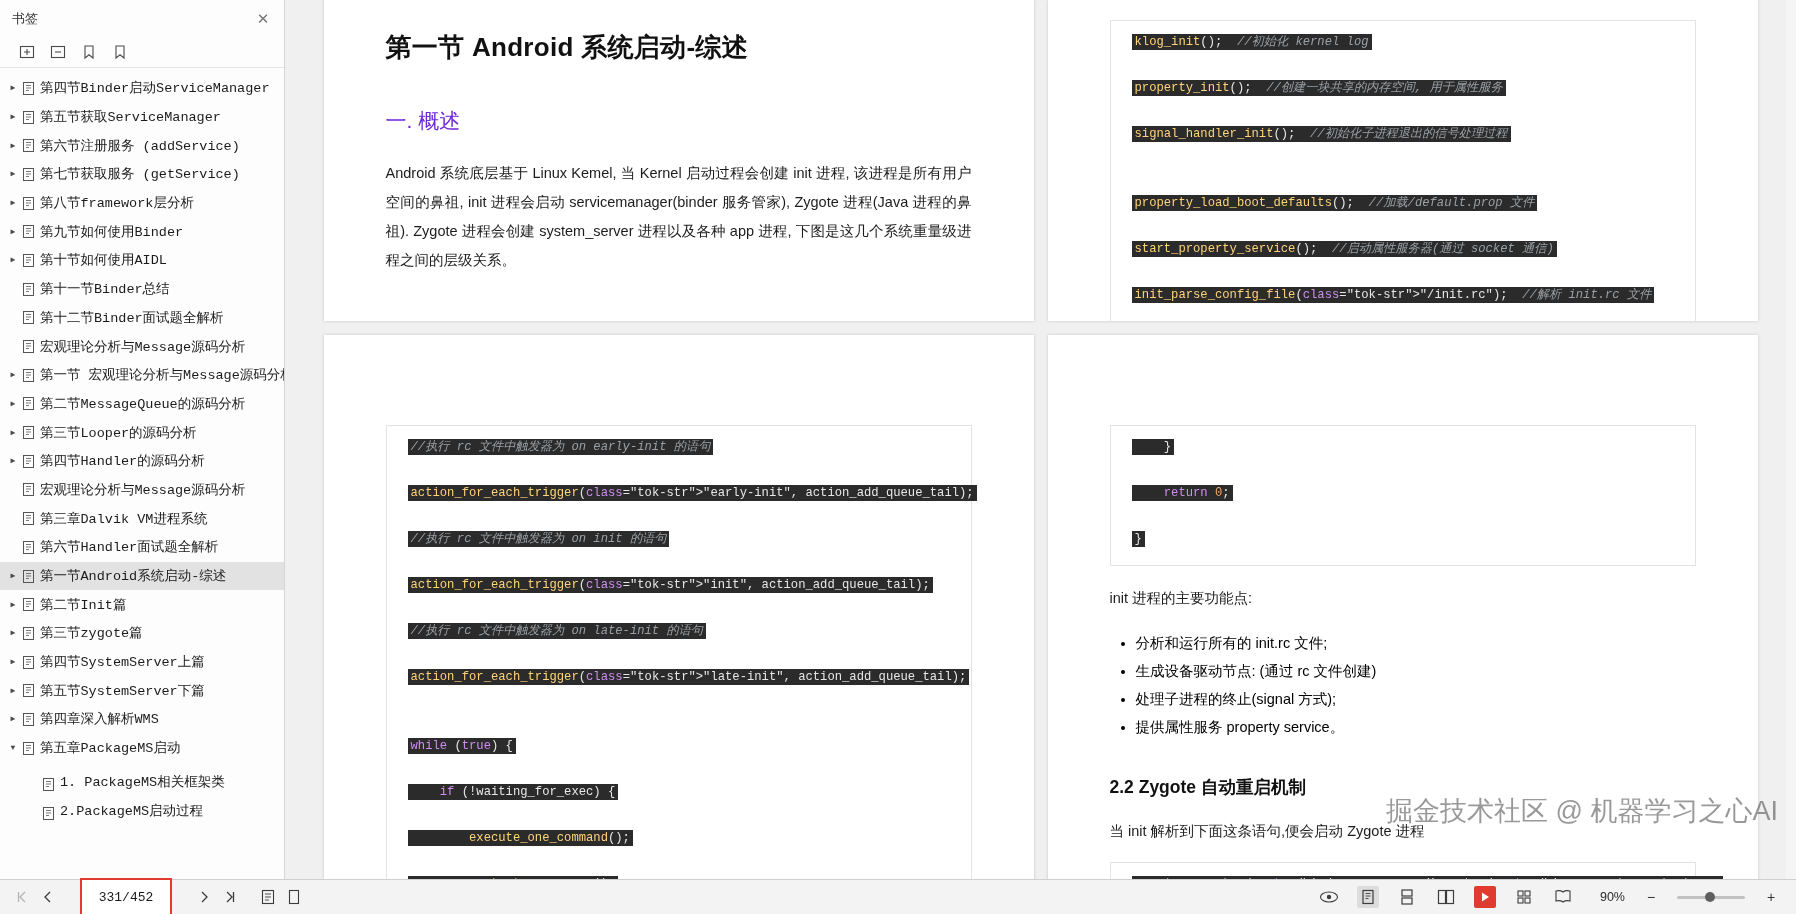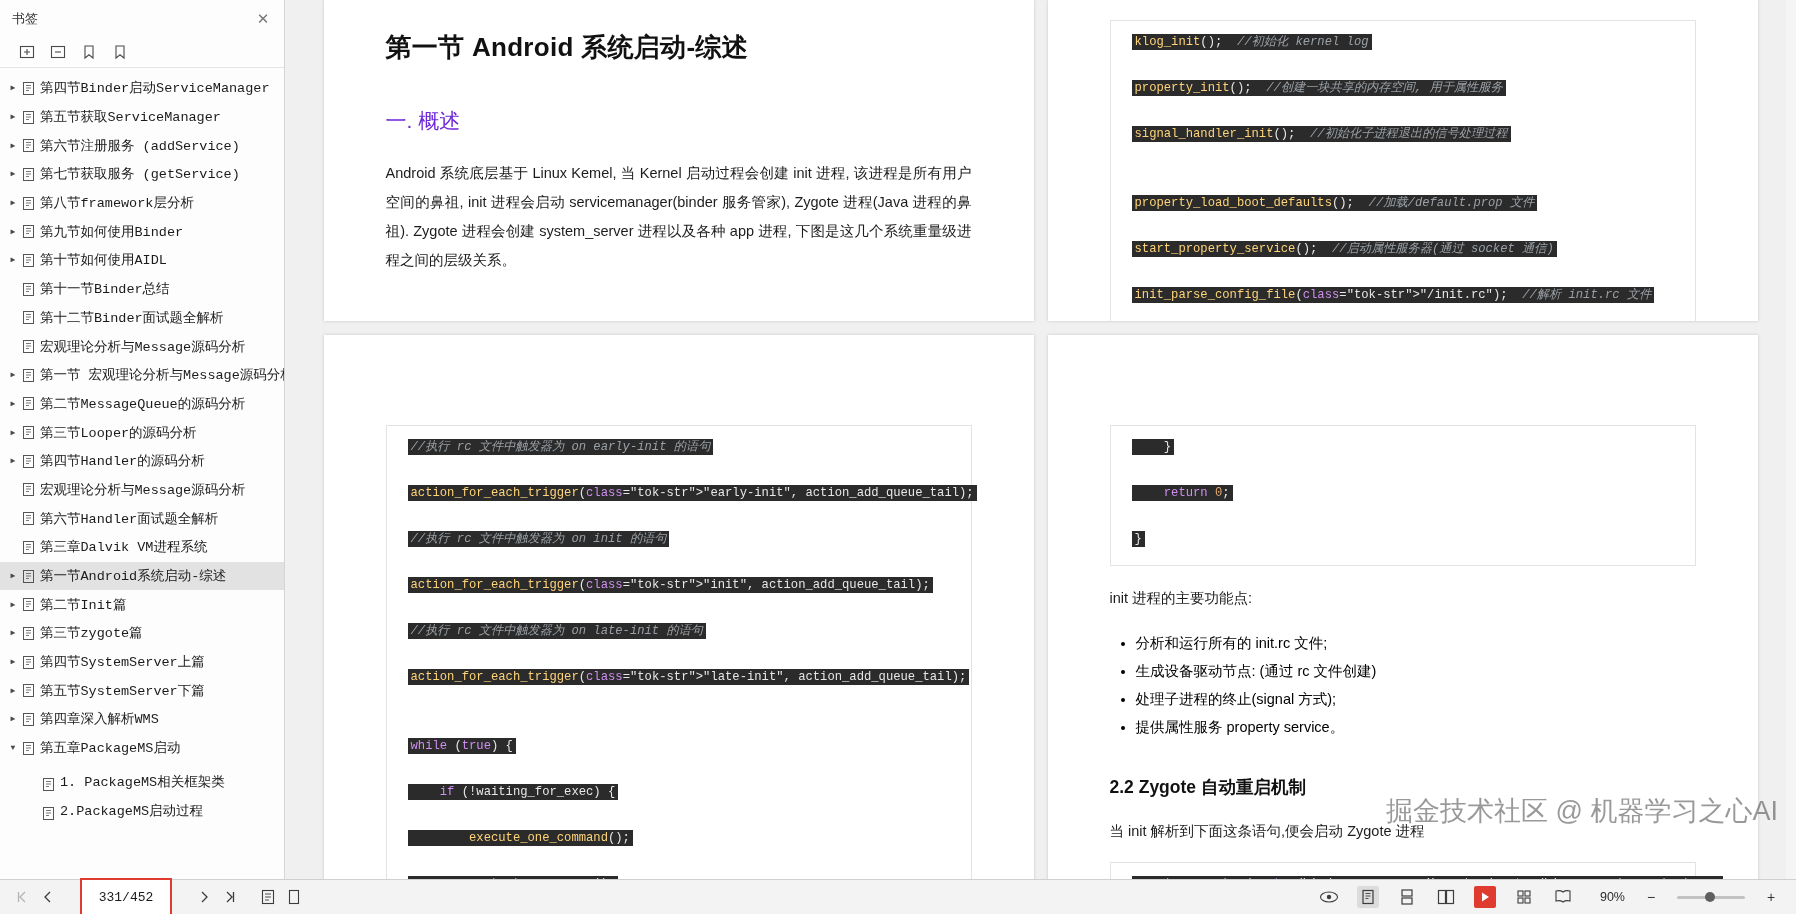--- a/index.html
+++ b/index.html
@@ -488,31 +488,31 @@
             <span class="label">宏观理论分析与Message源码分析</span>
           </div>
           <div class="toc-item">
             <span class="arrow"></span>
             <span class="bm">
               <svg width="11" height="13" viewBox="0 0 11 13">
                 <rect x="0.5" y="0.5" width="10" height="12" fill="none" stroke="currentColor" stroke-width="1"></rect>
                 <path d="M3 3.5h5M3 6h5M3 8.5h3" stroke="currentColor" stroke-width="0.8"></path>
               </svg>
             </span>
+            <span class="label">第三章Dalvik VM进程系统</span>
+          </div>
+          <div class="toc-item">
+            <span class="arrow"></span>
+            <span class="bm">
+              <svg width="11" height="13" viewBox="0 0 11 13">
+                <rect x="0.5" y="0.5" width="10" height="12" fill="none" stroke="currentColor" stroke-width="1"></rect>
+                <path d="M3 3.5h5M3 6h5M3 8.5h3" stroke="currentColor" stroke-width="0.8"></path>
+              </svg>
+            </span>
             <span class="label">第六节Handler面试题全解析</span>
-          </div>
-          <div class="toc-item">
-            <span class="arrow"></span>
-            <span class="bm">
-              <svg width="11" height="13" viewBox="0 0 11 13">
-                <rect x="0.5" y="0.5" width="10" height="12" fill="none" stroke="currentColor" stroke-width="1"></rect>
-                <path d="M3 3.5h5M3 6h5M3 8.5h3" stroke="currentColor" stroke-width="0.8"></path>
-              </svg>
-            </span>
-            <span class="label">第三章Dalvik VM进程系统</span>
           </div>
           <div class="toc-item selected">
             <span class="arrow">▶</span>
             <span class="bm">
               <svg width="11" height="13" viewBox="0 0 11 13">
                 <rect x="0.5" y="0.5" width="10" height="12" fill="none" stroke="currentColor" stroke-width="1"></rect>
                 <path d="M3 3.5h5M3 6h5M3 8.5h3" stroke="currentColor" stroke-width="0.8"></path>
               </svg>
             </span>
             <span class="label">第一节Android系统启动-综述</span>

